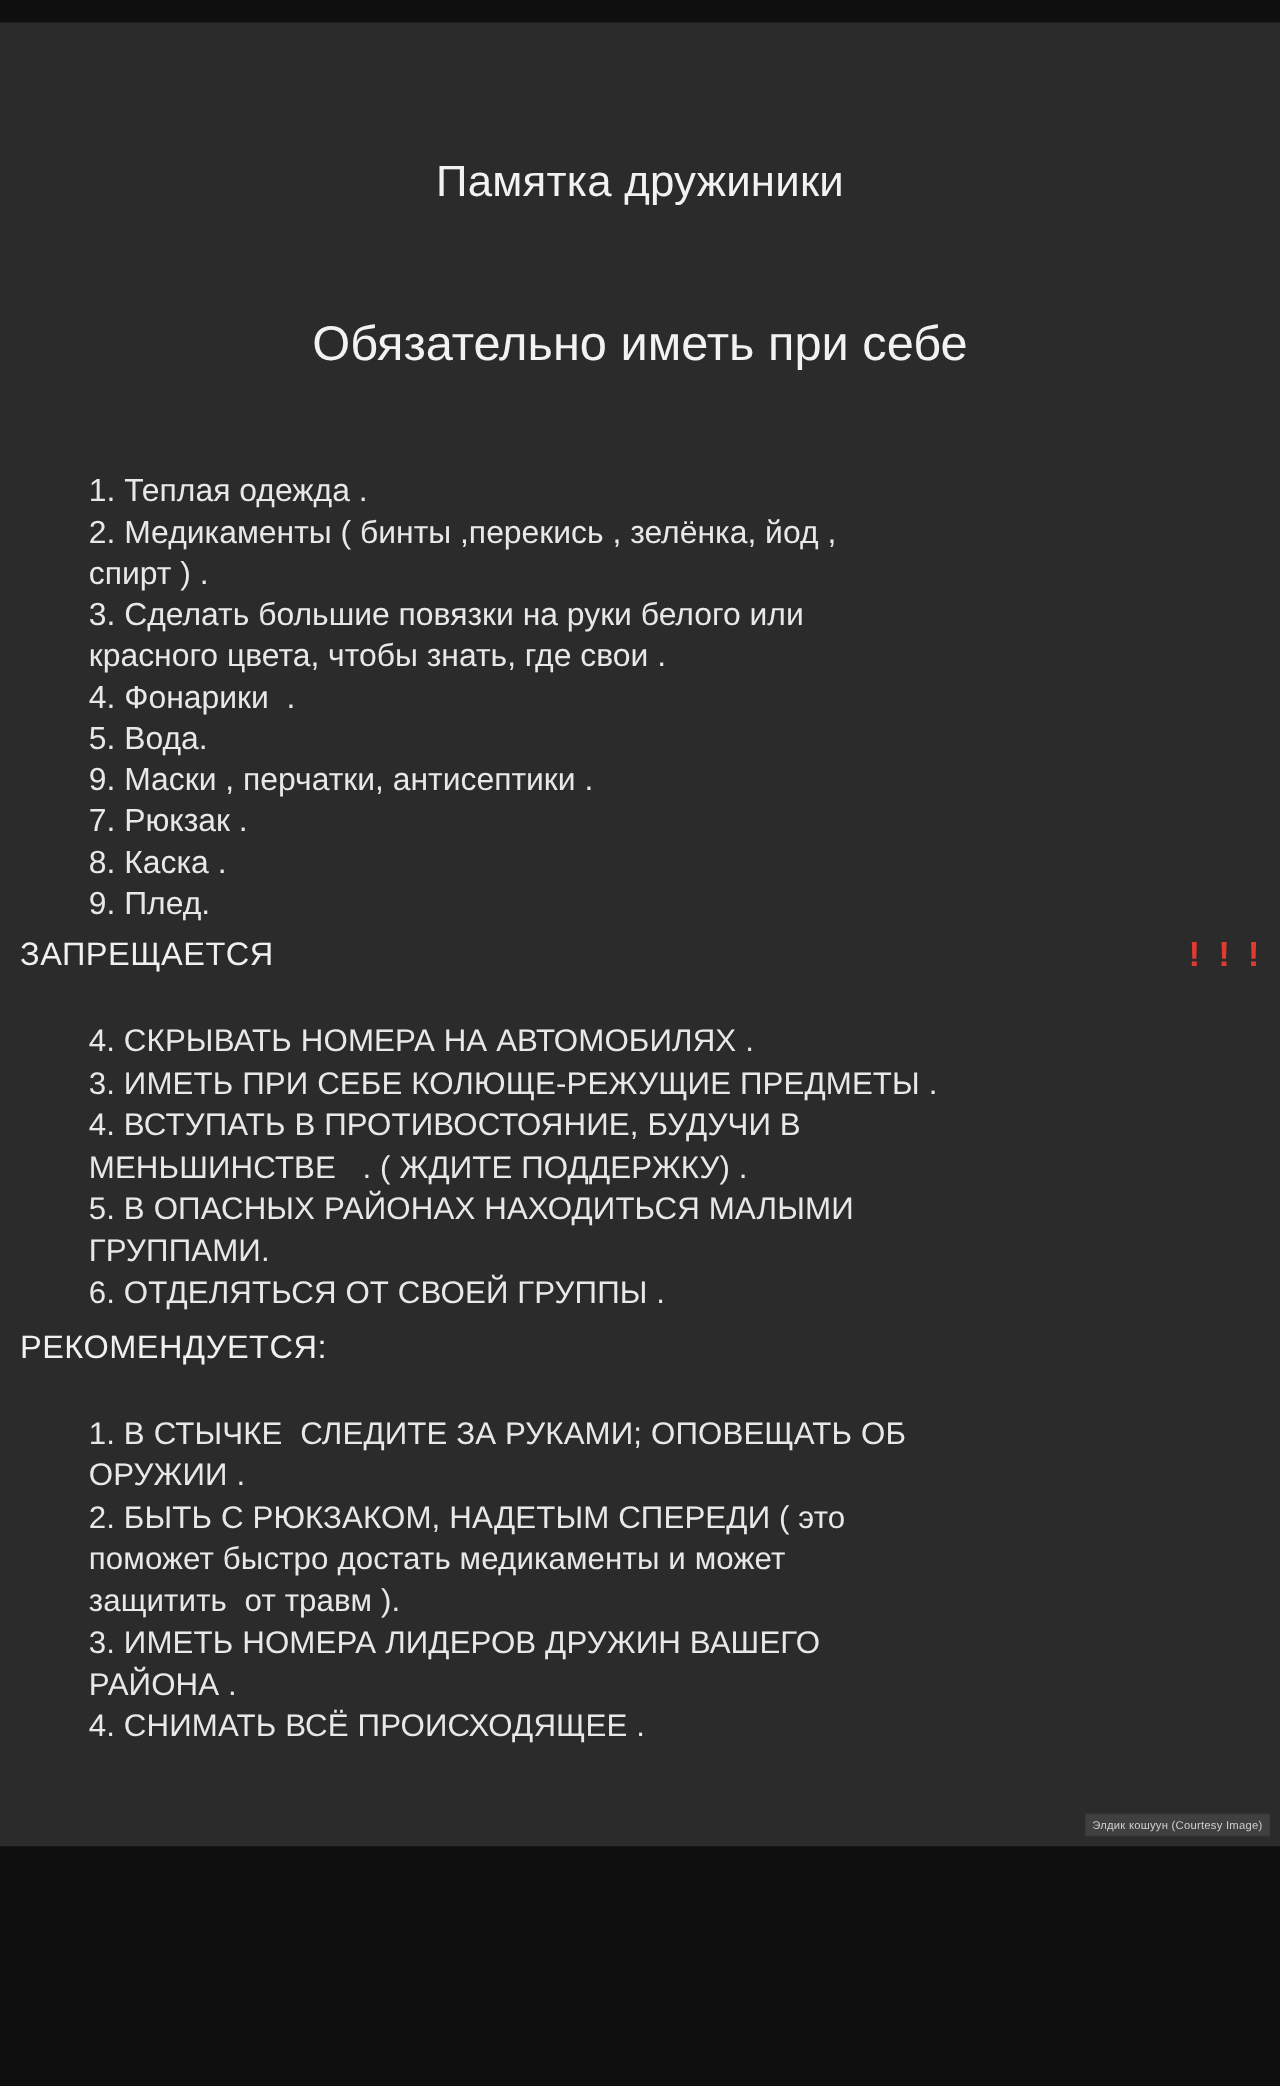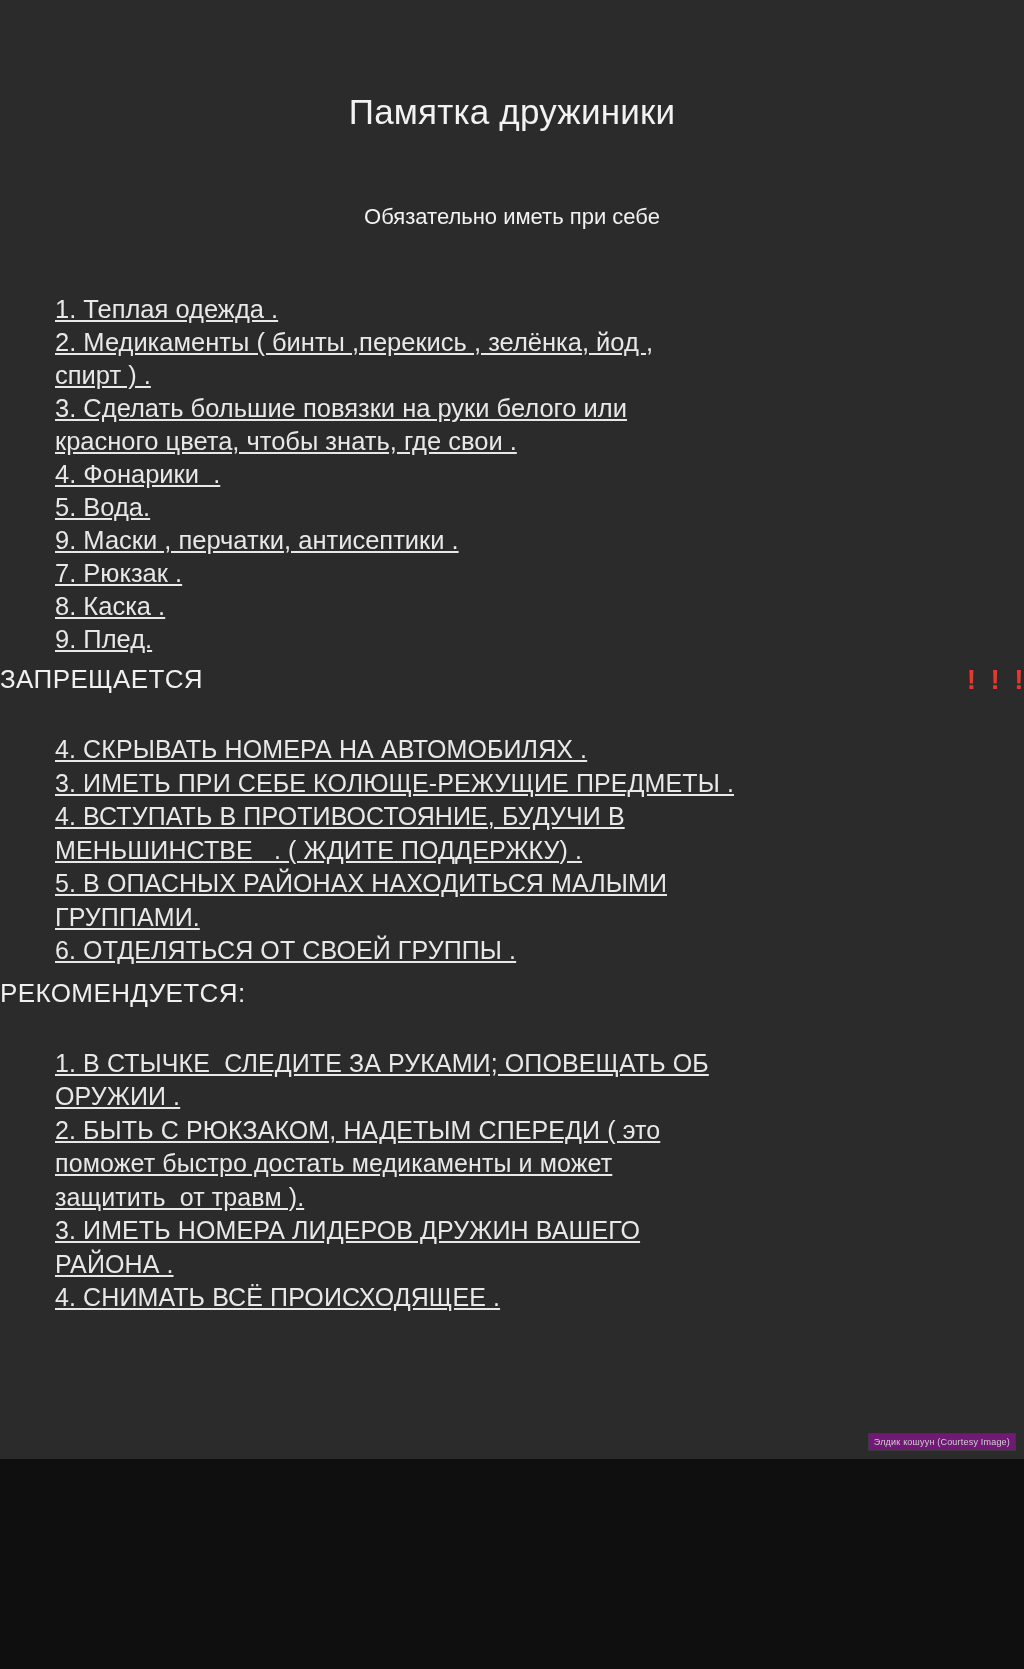--- a/index.html
+++ b/index.html
@@ -11,59 +11,58 @@
     width: 1024px;
     height: 1669px;
     position: relative;
     font-family: "Liberation Sans", sans-serif;
     color: #e9e9e9;
     overflow: hidden;
   }
   .page {
     position: absolute;
     left: 0;
-    top: 0;
+    top: 18px;
     width: 1024px;
     height: 1459px;
     background: #2b2b2b;
     box-sizing: border-box;
-    padding: 0;
+    padding: 16px;
   }
   .title {
     text-align: center;
     font-size: 35px;
     font-weight: 400;
     letter-spacing: 0.2px;
     color: #f2f2f2;
     margin: 0;
     padding-top: 92px;
   }
   .subtitle {
     text-align: center;
-    font-size: 22px;
+    font-size: 39px;
     font-weight: 400;
     color: #f2f2f2;
-    margin: 0;
+    margin: 16px;
     padding-top: 72px;
   }
   .block {
     padding-left: 55px;
     padding-right: 40px;
   }
   .lines {
     margin: 0;
     padding: 0;
     list-style: none;
   }
   .lines li {
     font-size: 25.5px;
     line-height: 33px;
     color: #e8e8e8;
     white-space: pre-wrap;
-    text-decoration: underline;
   }
   .mixed li {
     font-size: 25.5px;
     line-height: 33px;
   }
   .upper li {
     font-size: 25px;
     line-height: 33.5px;
     letter-spacing: 0.1px;
   }
@@ -102,21 +101,21 @@
   #recommended-heading {
     padding-top: 10px;
   }
   #list-recommended {
     padding-top: 38px;
   }
   .credit {
     position: absolute;
     right: 8px;
     bottom: 8px;
-    background: #701a75;
+    background: #404040;
     color: #cfcfcf;
     font-size: 9px;
     line-height: 12px;
     padding: 2px 5px;
     border: 1px solid #3a3a3a;
     font-family: "Liberation Sans", sans-serif;
     letter-spacing: 0.2px;
     white-space: nowrap;
   }
 </style>

